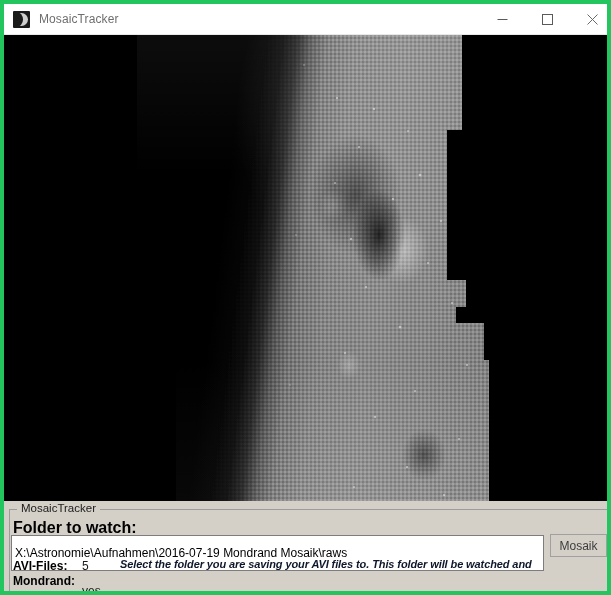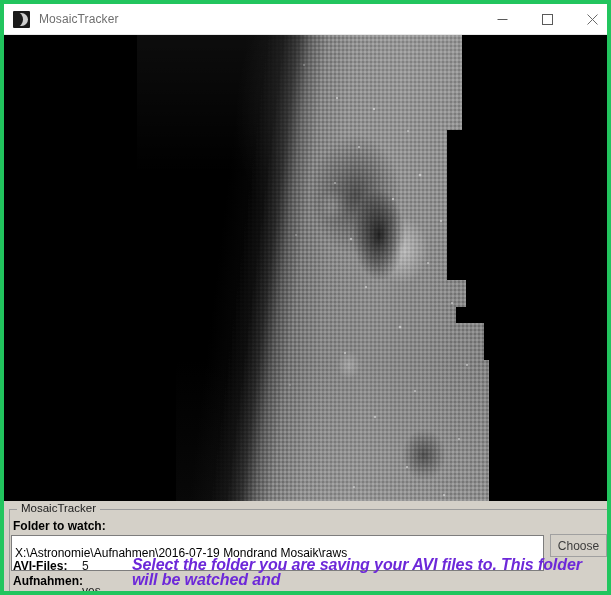--- a/index.html
+++ b/index.html
@@ -210,21 +210,21 @@
     padding: 0 4px;
     font-size: 11.5px;
     color: #1b1b1b;
     line-height: 13px;
     white-space: nowrap;
   }
   .lbl-folder {
     position: absolute;
     left: 9px;
     top: 18px;
-    font-size: 12px;
+    font-size: 16px;
     font-weight: bold;
     color: #000000;
     white-space: nowrap;
   }
   .path-input {
     position: absolute;
     left: 7px;
     top: 34px;
     width: 533px;
     height: 36px;
@@ -266,27 +266,27 @@
     color: #1a1a1a;
     white-space: nowrap;
   }
   .lbl-avi  { left: 9px;  top: 58px; }
   .val-avi  { left: 78px; top: 58px; }
   .lbl-watch{ left: 9px;  top: 73px; }
   .val-watch{ left: 78px; top: 83px; }
 
   .hint {
     position: absolute;
-    left: 128px;
+    left: 116px;
     top: 56px;
     width: 475px;
-    font-size: 16px;
+    font-size: 11px;
     font-weight: bold;
     font-style: italic;
-    color: #6d28d9;
+    color: #0f172a;
     line-height: 15px;
     letter-spacing: -0.1px;
   }
 </style>
 </head>
 <body>
 
 <div class="app-window">
 
   <div class="titlebar">
@@ -346,25 +346,25 @@
   </div>
 
   <div class="bottom-panel">
     <div class="groupbox"></div>
     <div class="groupbox-title">MosaicTracker</div>
 
     <div class="lbl-folder">Folder to watch:</div>
 
     <input class="path-input" type="text" value="X:\Astronomie\Aufnahmen\2016-07-19 Mondrand Mosaik\raws" style="">
 
-    <button class="choose-btn">Choose</button>
+    <button class="choose-btn">Mosaik</button>
 
     <div class="stat-label lbl-avi">AVI-Files:</div>
     <div class="stat-value val-avi">5</div>
-    <div class="stat-label lbl-watch">Aufnahmen:</div>
+    <div class="stat-label lbl-watch">Mondrand:</div>
     <div class="stat-value val-watch">yes</div>
 
     <div class="hint">
       <div>Select the folder you are saving your AVI files to.   This folder will be watched and</div>
     </div>
   </div>
 
 </div>
 
 </body></html>

